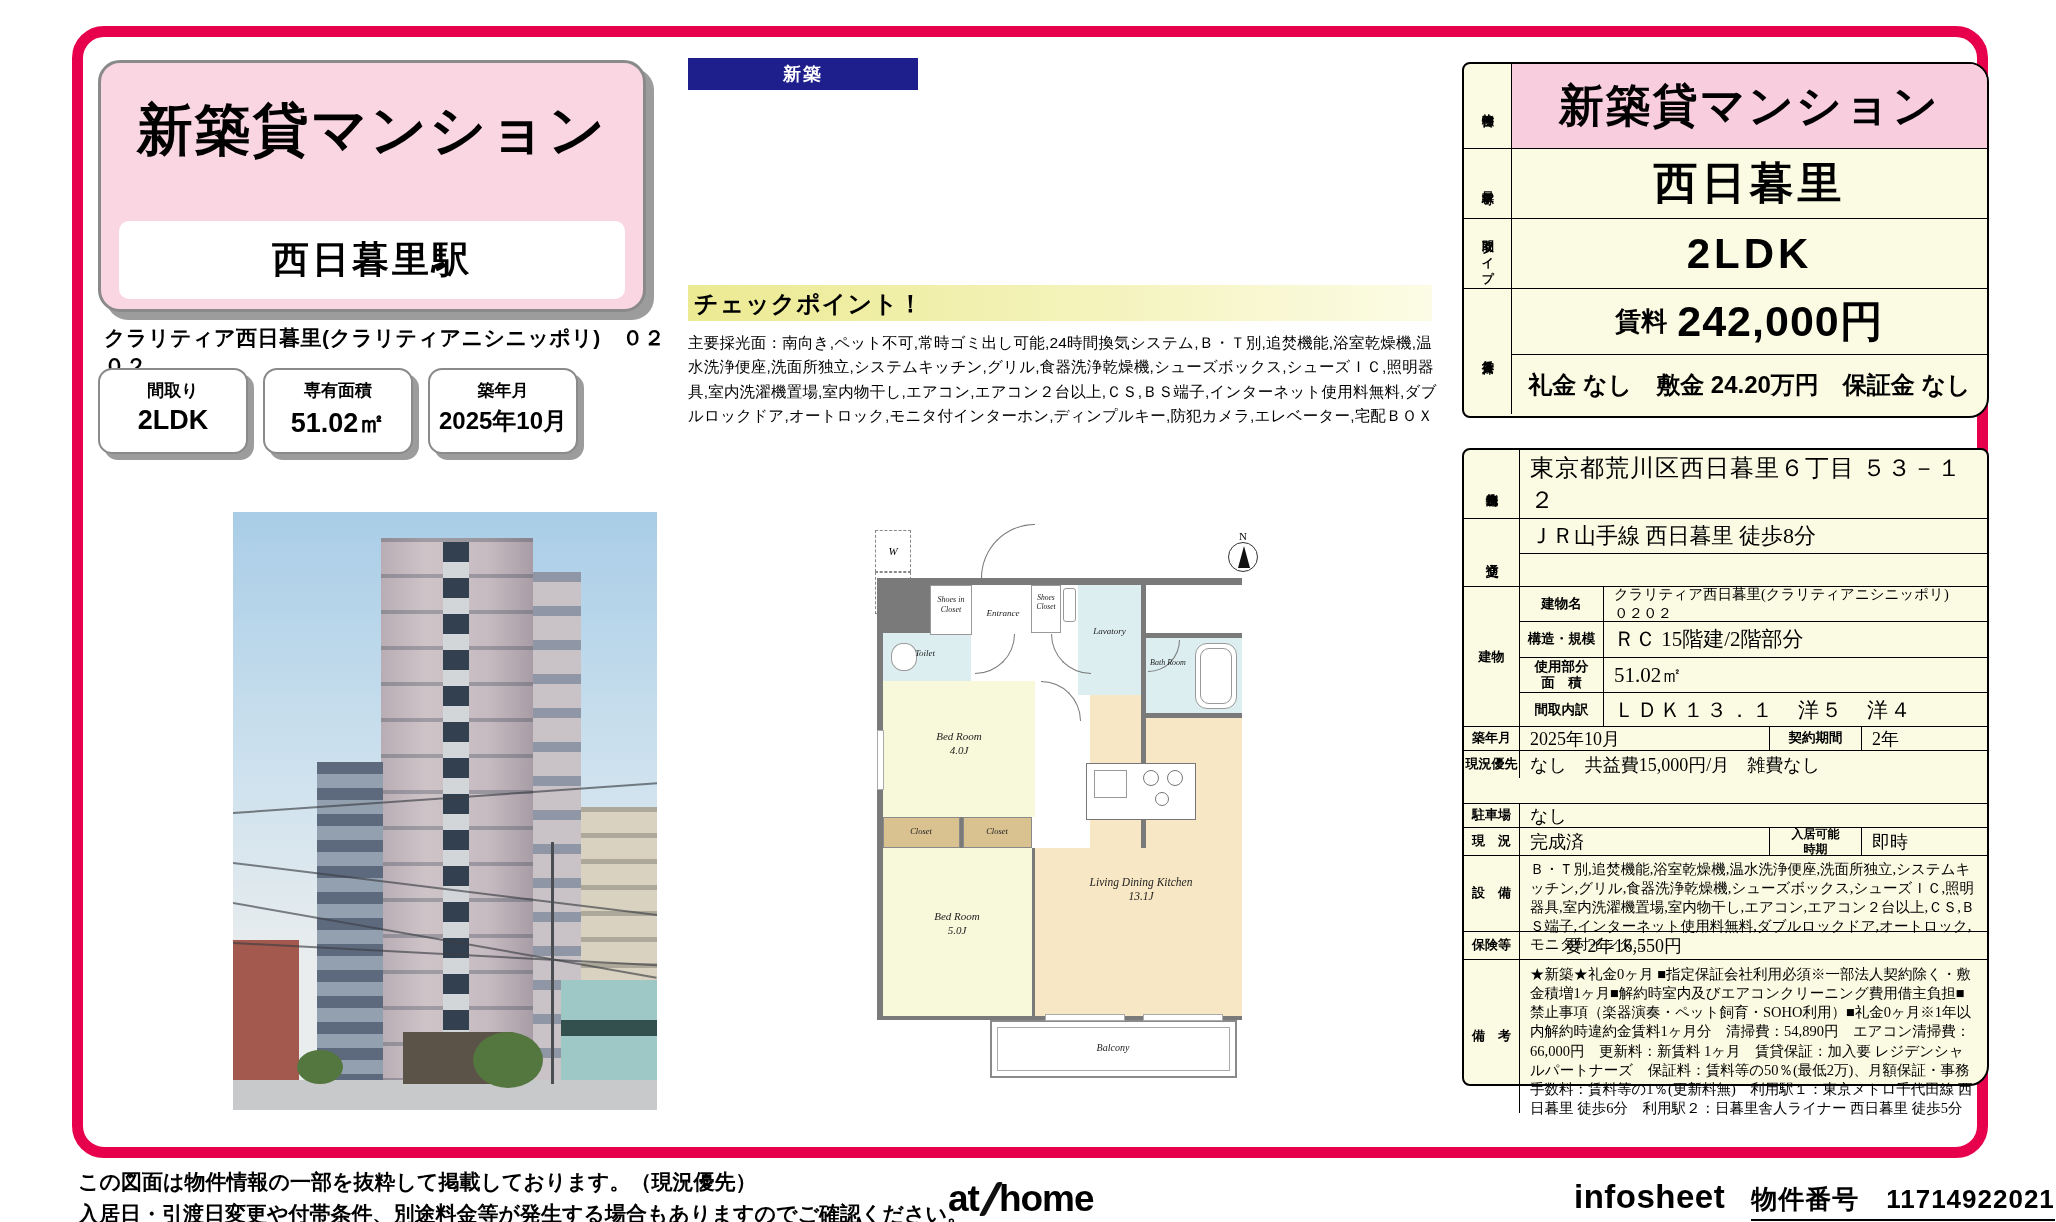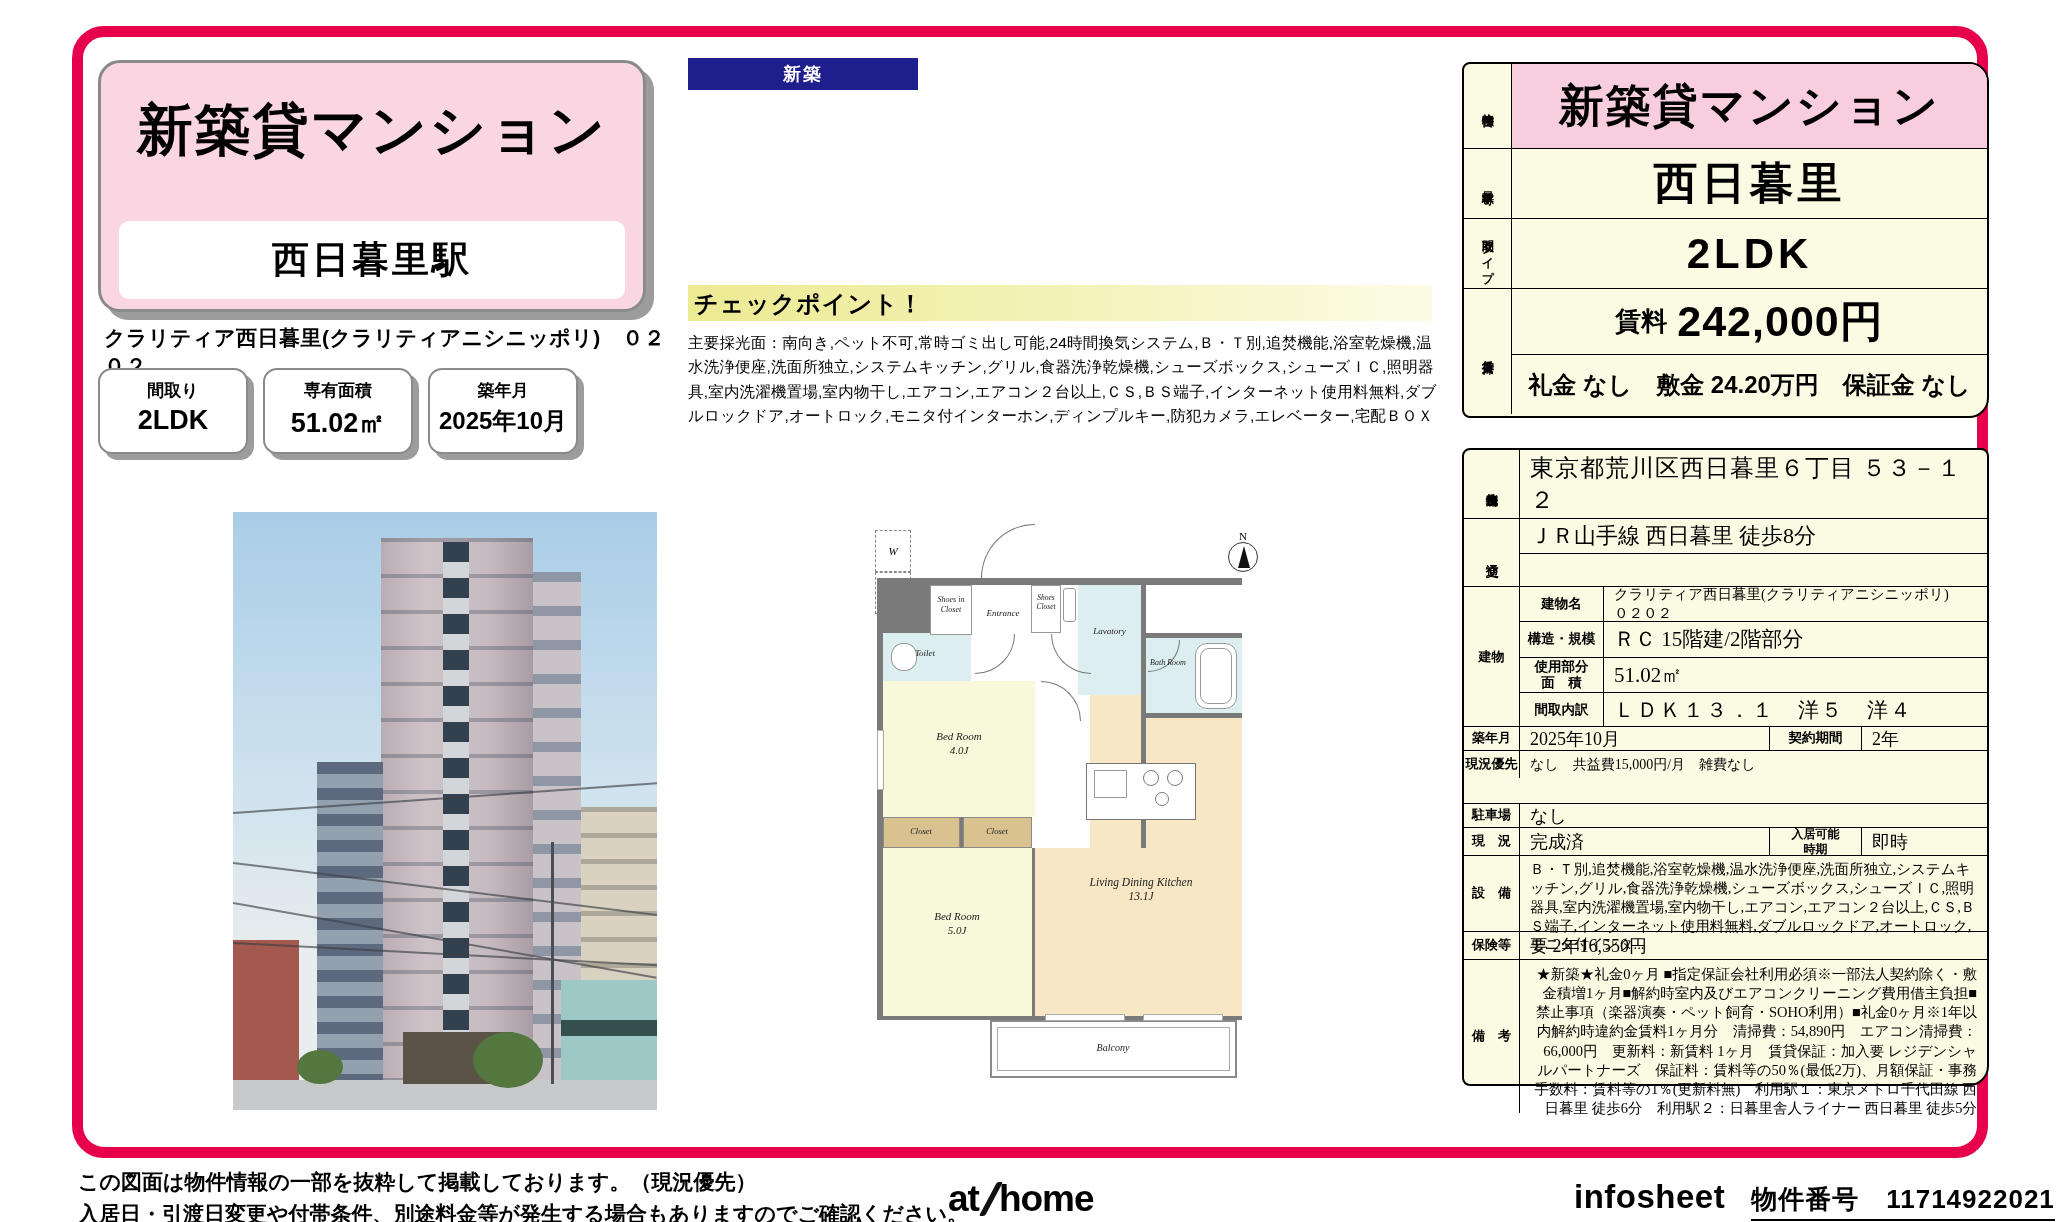--- a/index.html
+++ b/index.html
@@ -257,44 +257,44 @@
       </div>
     </div>
     <div class="t2row" style="height:24px;">
       <div class="t2lab">築年月</div>
       <div class="t2val" style="flex:0 0 250px;font-size:18px;border-right:1.5px solid #000;">2025年10月</div>
       <div class="sublab" style="width:92px;flex:0 0 92px;">契約期間</div>
       <div class="t2val" style="font-size:18px;">2年</div>
     </div>
     <div class="t2row" style="height:28px;">
       <div class="t2lab">現況優先</div>
-      <div class="t2val" style="font-size:14px;text-align:center;">なし　共益費15,000円/月　雑費なし</div>
+      <div class="t2val" style="font-size:18px;text-align:center;">なし　共益費15,000円/月　雑費なし</div>
     </div>
     <div class="t2row" style="height:24px;margin-top:25px;">
       <div class="t2lab">駐車場</div>
       <div class="t2val" style="font-size:18px;">なし</div>
     </div>
     <div class="t2row" style="height:28px;">
       <div class="t2lab">現　況</div>
       <div class="t2val" style="flex:0 0 250px;font-size:18px;border-right:1.5px solid #000;">完成済</div>
       <div class="sublab" style="width:92px;flex:0 0 92px;font-size:12px;">入居可能
 時期</div>
       <div class="t2val" style="font-size:18px;">即時</div>
     </div>
     <div class="t2row" style="height:76px;">
       <div class="t2lab">設　備</div>
       <div class="t2val" style="font-size:14.5px;line-height:1.3;align-items:flex-start;padding-top:4px;">Ｂ・Ｔ別,追焚機能,浴室乾燥機,温水洗浄便座,洗面所独立,システムキッチン,グリル,食器洗浄乾燥機,シューズボックス,シューズＩＣ,照明器具,室内洗濯機置場,室内物干し,エアコン,エアコン２台以上,ＣＳ,ＢＳ端子,インターネット使用料無料,ダブルロックドア,オートロック,モニタ付インタ...</div>
     </div>
-    <div class="t2row" style="height:28px;">
+    <div class="t2row" style="height:28px;gap:35px;">
       <div class="t2lab">保険等</div>
       <div class="t2val" style="font-size:18px;">要 2年16,550円</div>
     </div>
     <div class="t2row" style="height:154px;">
       <div class="t2lab">備　考</div>
-      <div class="t2val" style="font-size:14.5px;line-height:1.32;align-items:flex-start;padding-top:5px;text-align:right;">★新築★礼金0ヶ月 ■指定保証会社利用必須※一部法人契約除く・敷金積増1ヶ月■解約時室内及びエアコンクリーニング費用借主負担■禁止事項（楽器演奏・ペット飼育・SOHO利用）■礼金0ヶ月※1年以内解約時違約金賃料1ヶ月分　清掃費：54,890円　エアコン清掃費：66,000円　更新料：新賃料 1ヶ月　賃貸保証：加入要 レジデンシャルパートナーズ　保証料：賃料等の50％(最低2万)、月額保証・事務手数料：賃料等の1％(更新料無)　利用駅１：東京メトロ千代田線 西日暮里 徒歩6分　利用駅２：日暮里舎人ライナー 西日暮里 徒歩5分</div>
+      <div class="t2val" style="font-size:14.5px;line-height:1.32;align-items:flex-start;padding-top:5px;">★新築★礼金0ヶ月 ■指定保証会社利用必須※一部法人契約除く・敷金積増1ヶ月■解約時室内及びエアコンクリーニング費用借主負担■禁止事項（楽器演奏・ペット飼育・SOHO利用）■礼金0ヶ月※1年以内解約時違約金賃料1ヶ月分　清掃費：54,890円　エアコン清掃費：66,000円　更新料：新賃料 1ヶ月　賃貸保証：加入要 レジデンシャルパートナーズ　保証料：賃料等の50％(最低2万)、月額保証・事務手数料：賃料等の1％(更新料無)　利用駅１：東京メトロ千代田線 西日暮里 徒歩6分　利用駅２：日暮里舎人ライナー 西日暮里 徒歩5分</div>
     </div>
   </div>
 
   <div class="abs disclaimer">
     <div>この図面は物件情報の一部を抜粋して掲載しております。（現況優先）</div>
     <div>入居日・引渡日変更や付帯条件、別途料金等が発生する場合もありますのでご確認ください。</div>
   </div>
   <div class="abs athome">
     <span>at</span>
     <span class="slash"></span>

